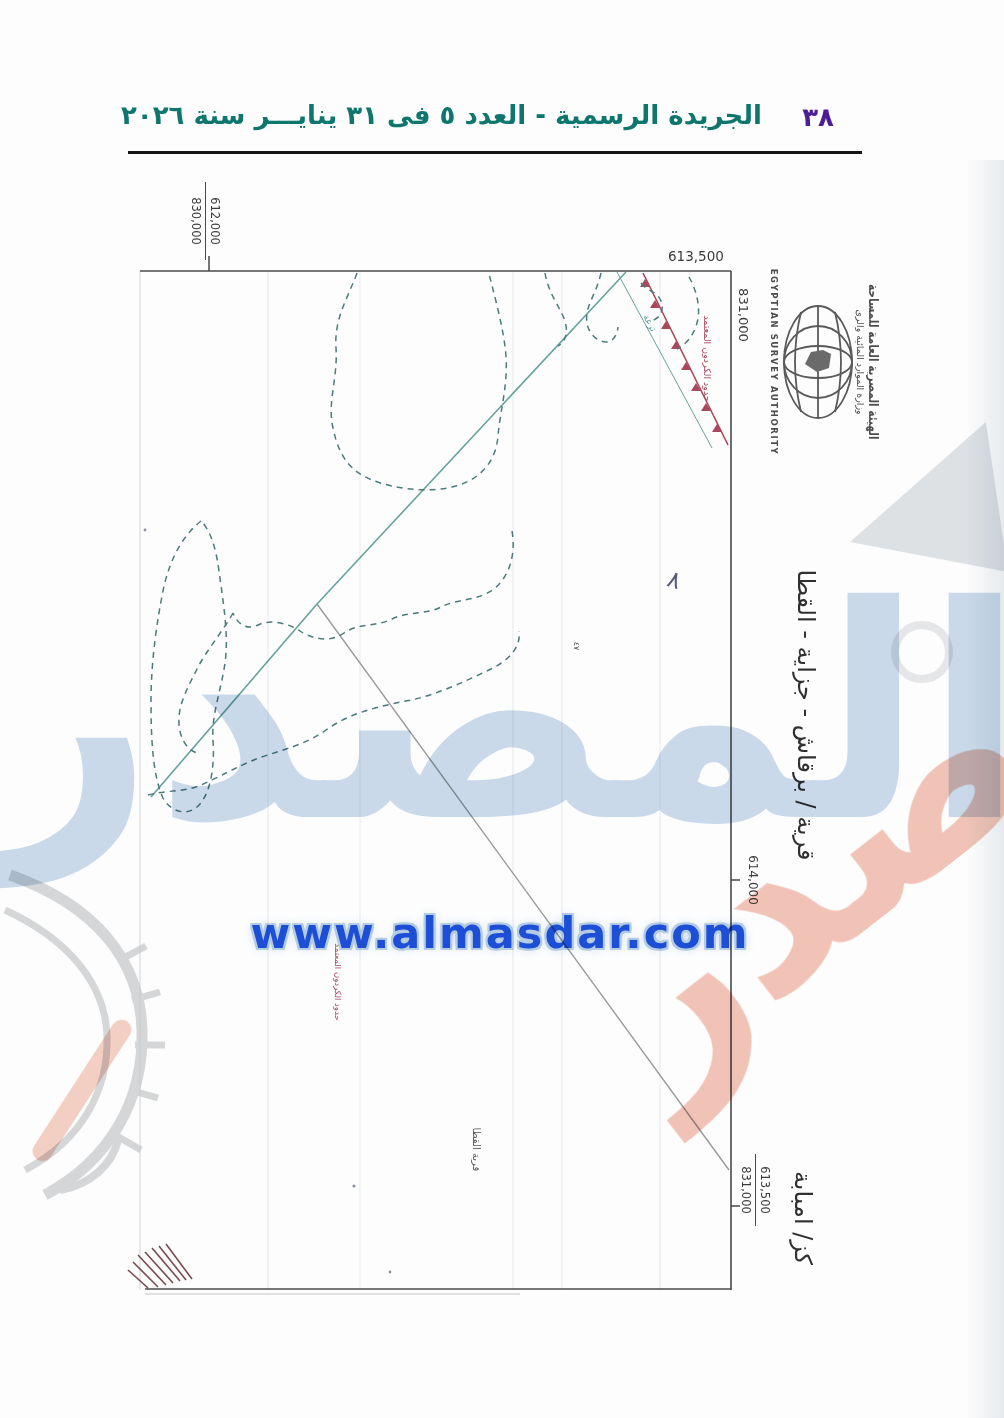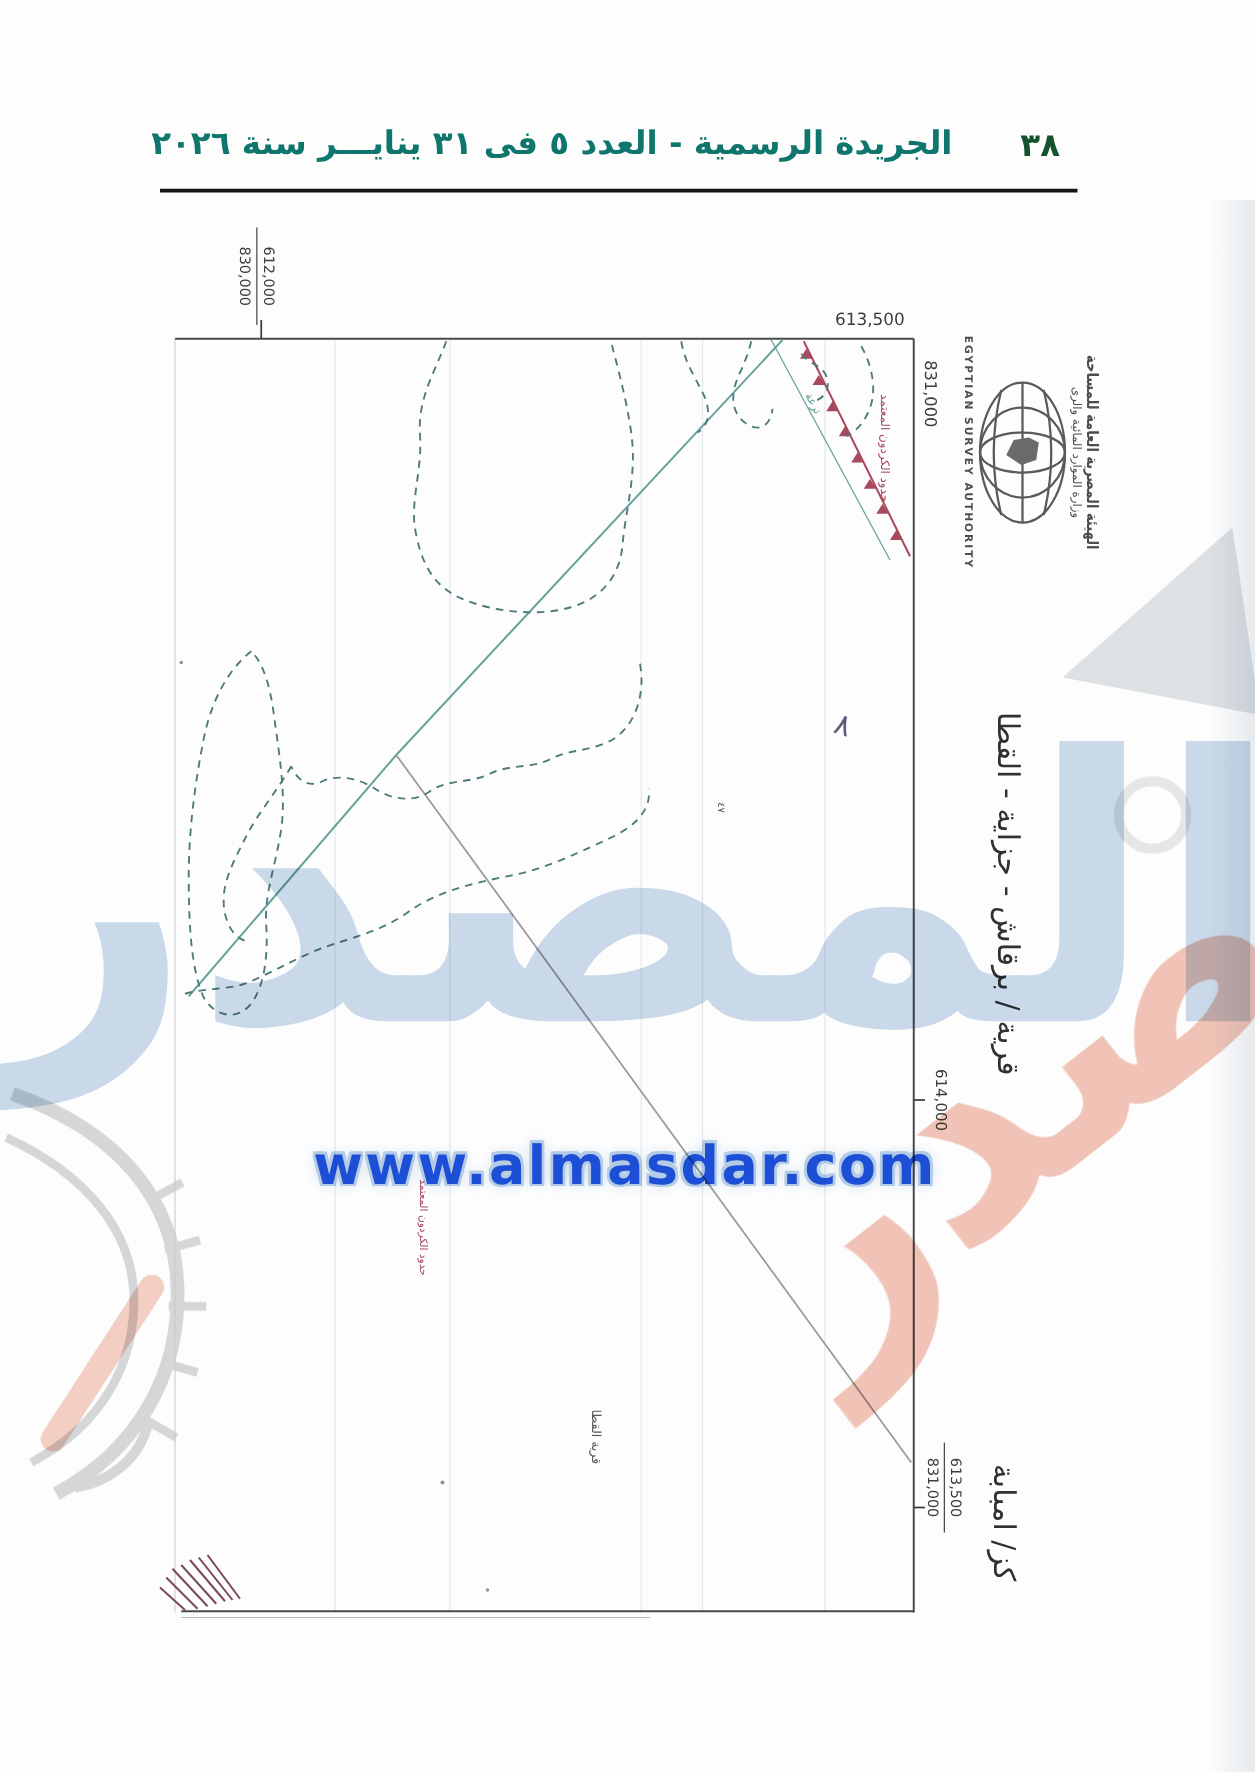--- a/index.html
+++ b/index.html
@@ -2,21 +2,21 @@
 <html><head>
 <meta charset="utf-8">
 <style>
   html,body{margin:0;padding:0;}
   body{width:1004px;height:1418px;position:relative;overflow:hidden;
        background:#fdfdfd;font-family:"DejaVu Sans",sans-serif;}
   .abs{position:absolute;}
   
   .hdr-title{top:100px;right:242px;font-size:26px;font-weight:bold;color:#0f766e;
              direction:rtl;white-space:nowrap;letter-spacing:0;}
-  .hdr-page{top:102px;left:788px;width:60px;text-align:right;font-size:26px;font-weight:bold;color:#14532d;}
+  .hdr-page{top:102px;left:788px;width:60px;text-align:center;font-size:26px;font-weight:bold;color:#4c1d95;}
   .hdr-rule{top:151px;left:128px;width:734px;height:3px;background:#151515;}
   
   .rot{transform:rotate(90deg);}
   .coordblock{font-size:11.5px;color:#3c3c3c;text-align:center;line-height:18px;}
   .coordblock .fr-top{border-bottom:1.4px solid #4a4a4a;}
   .lbl{color:#3c3c3c;}
   .map-title{font-size:24px;color:#303030;direction:rtl;text-align:center;white-space:nowrap;
              letter-spacing:1px;font-weight:500;}
   .red-ann{color:#a8485c;direction:rtl;text-align:center;white-space:nowrap;}
   .tiny{color:#555;}

